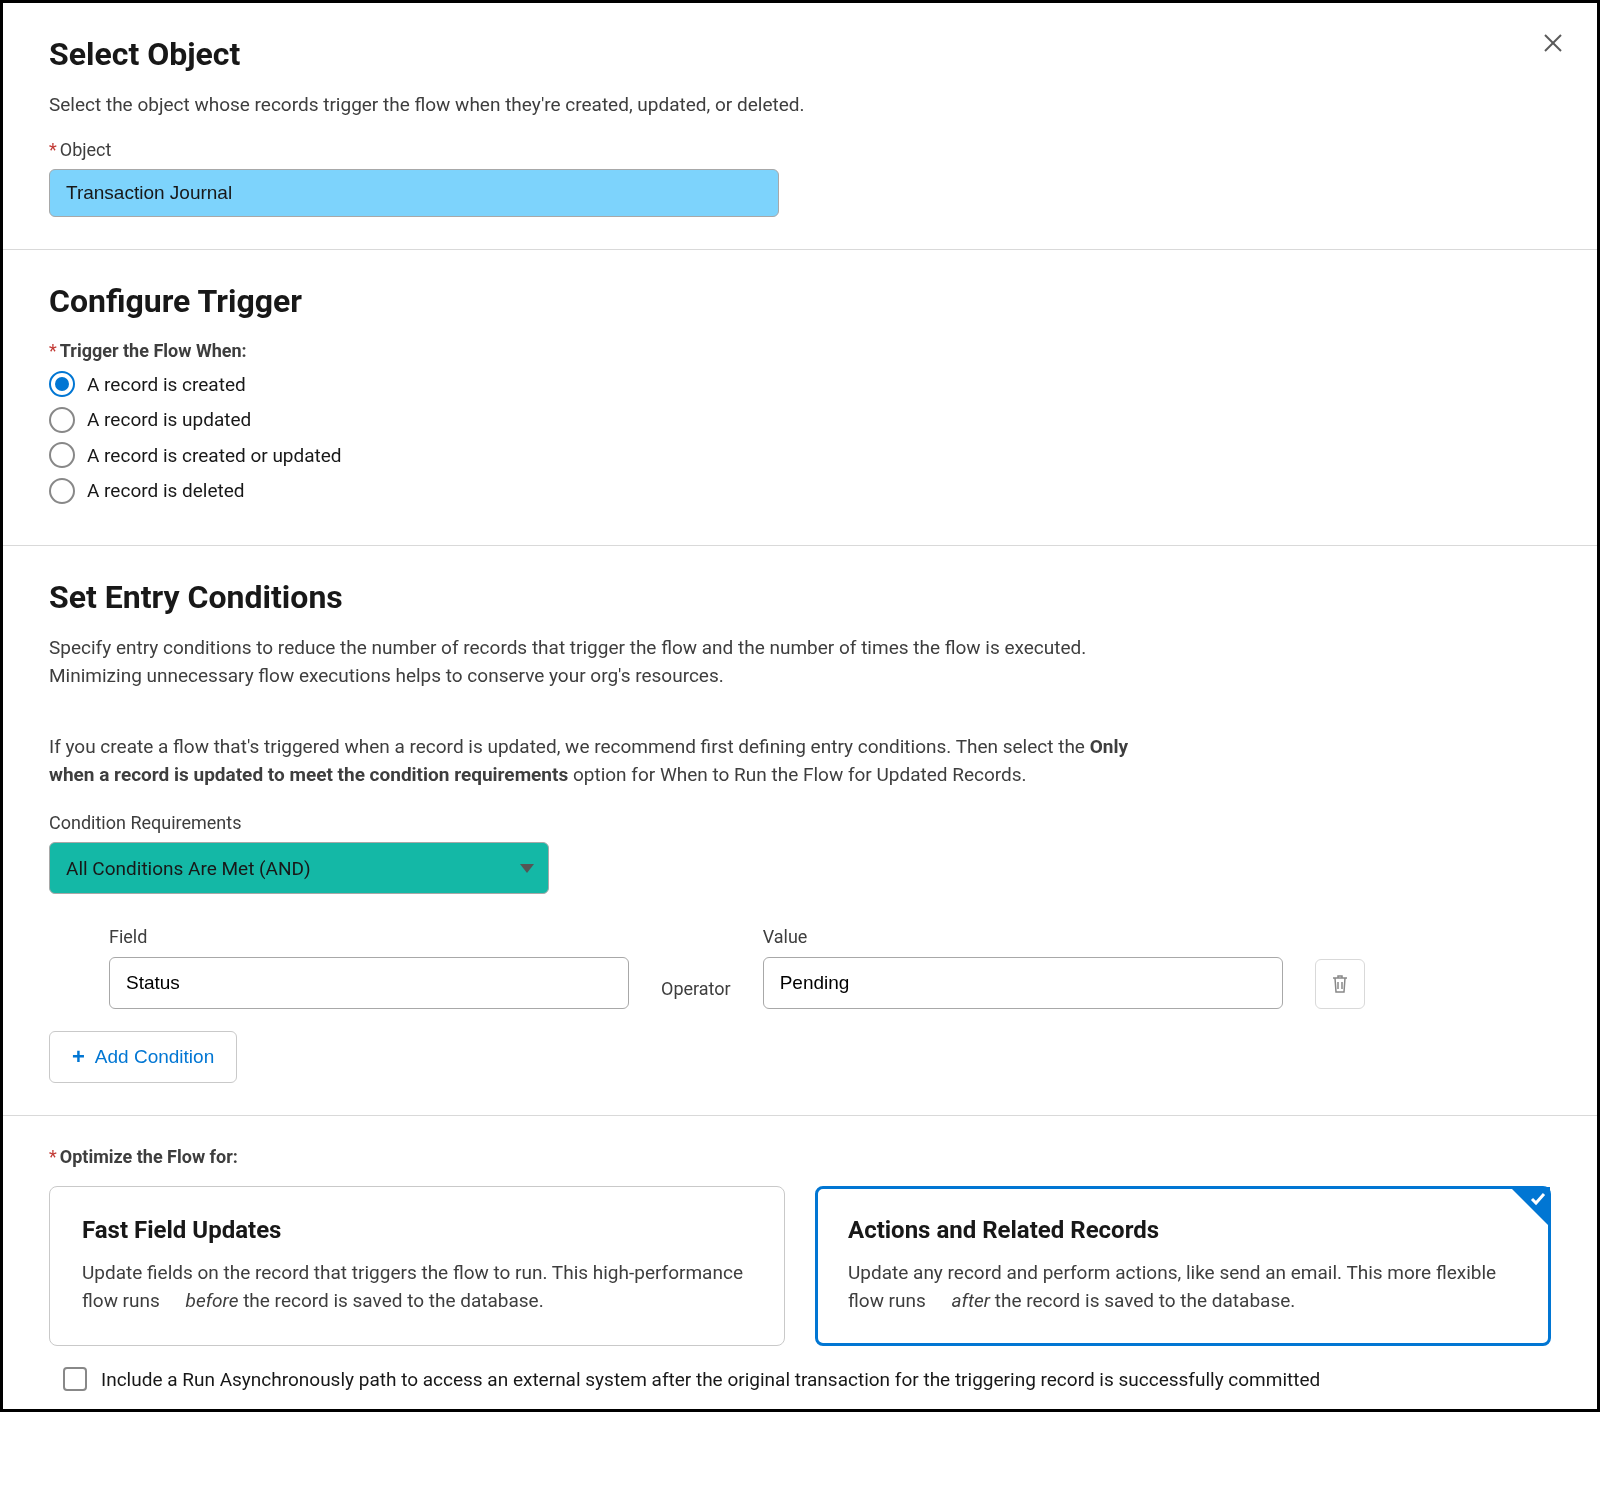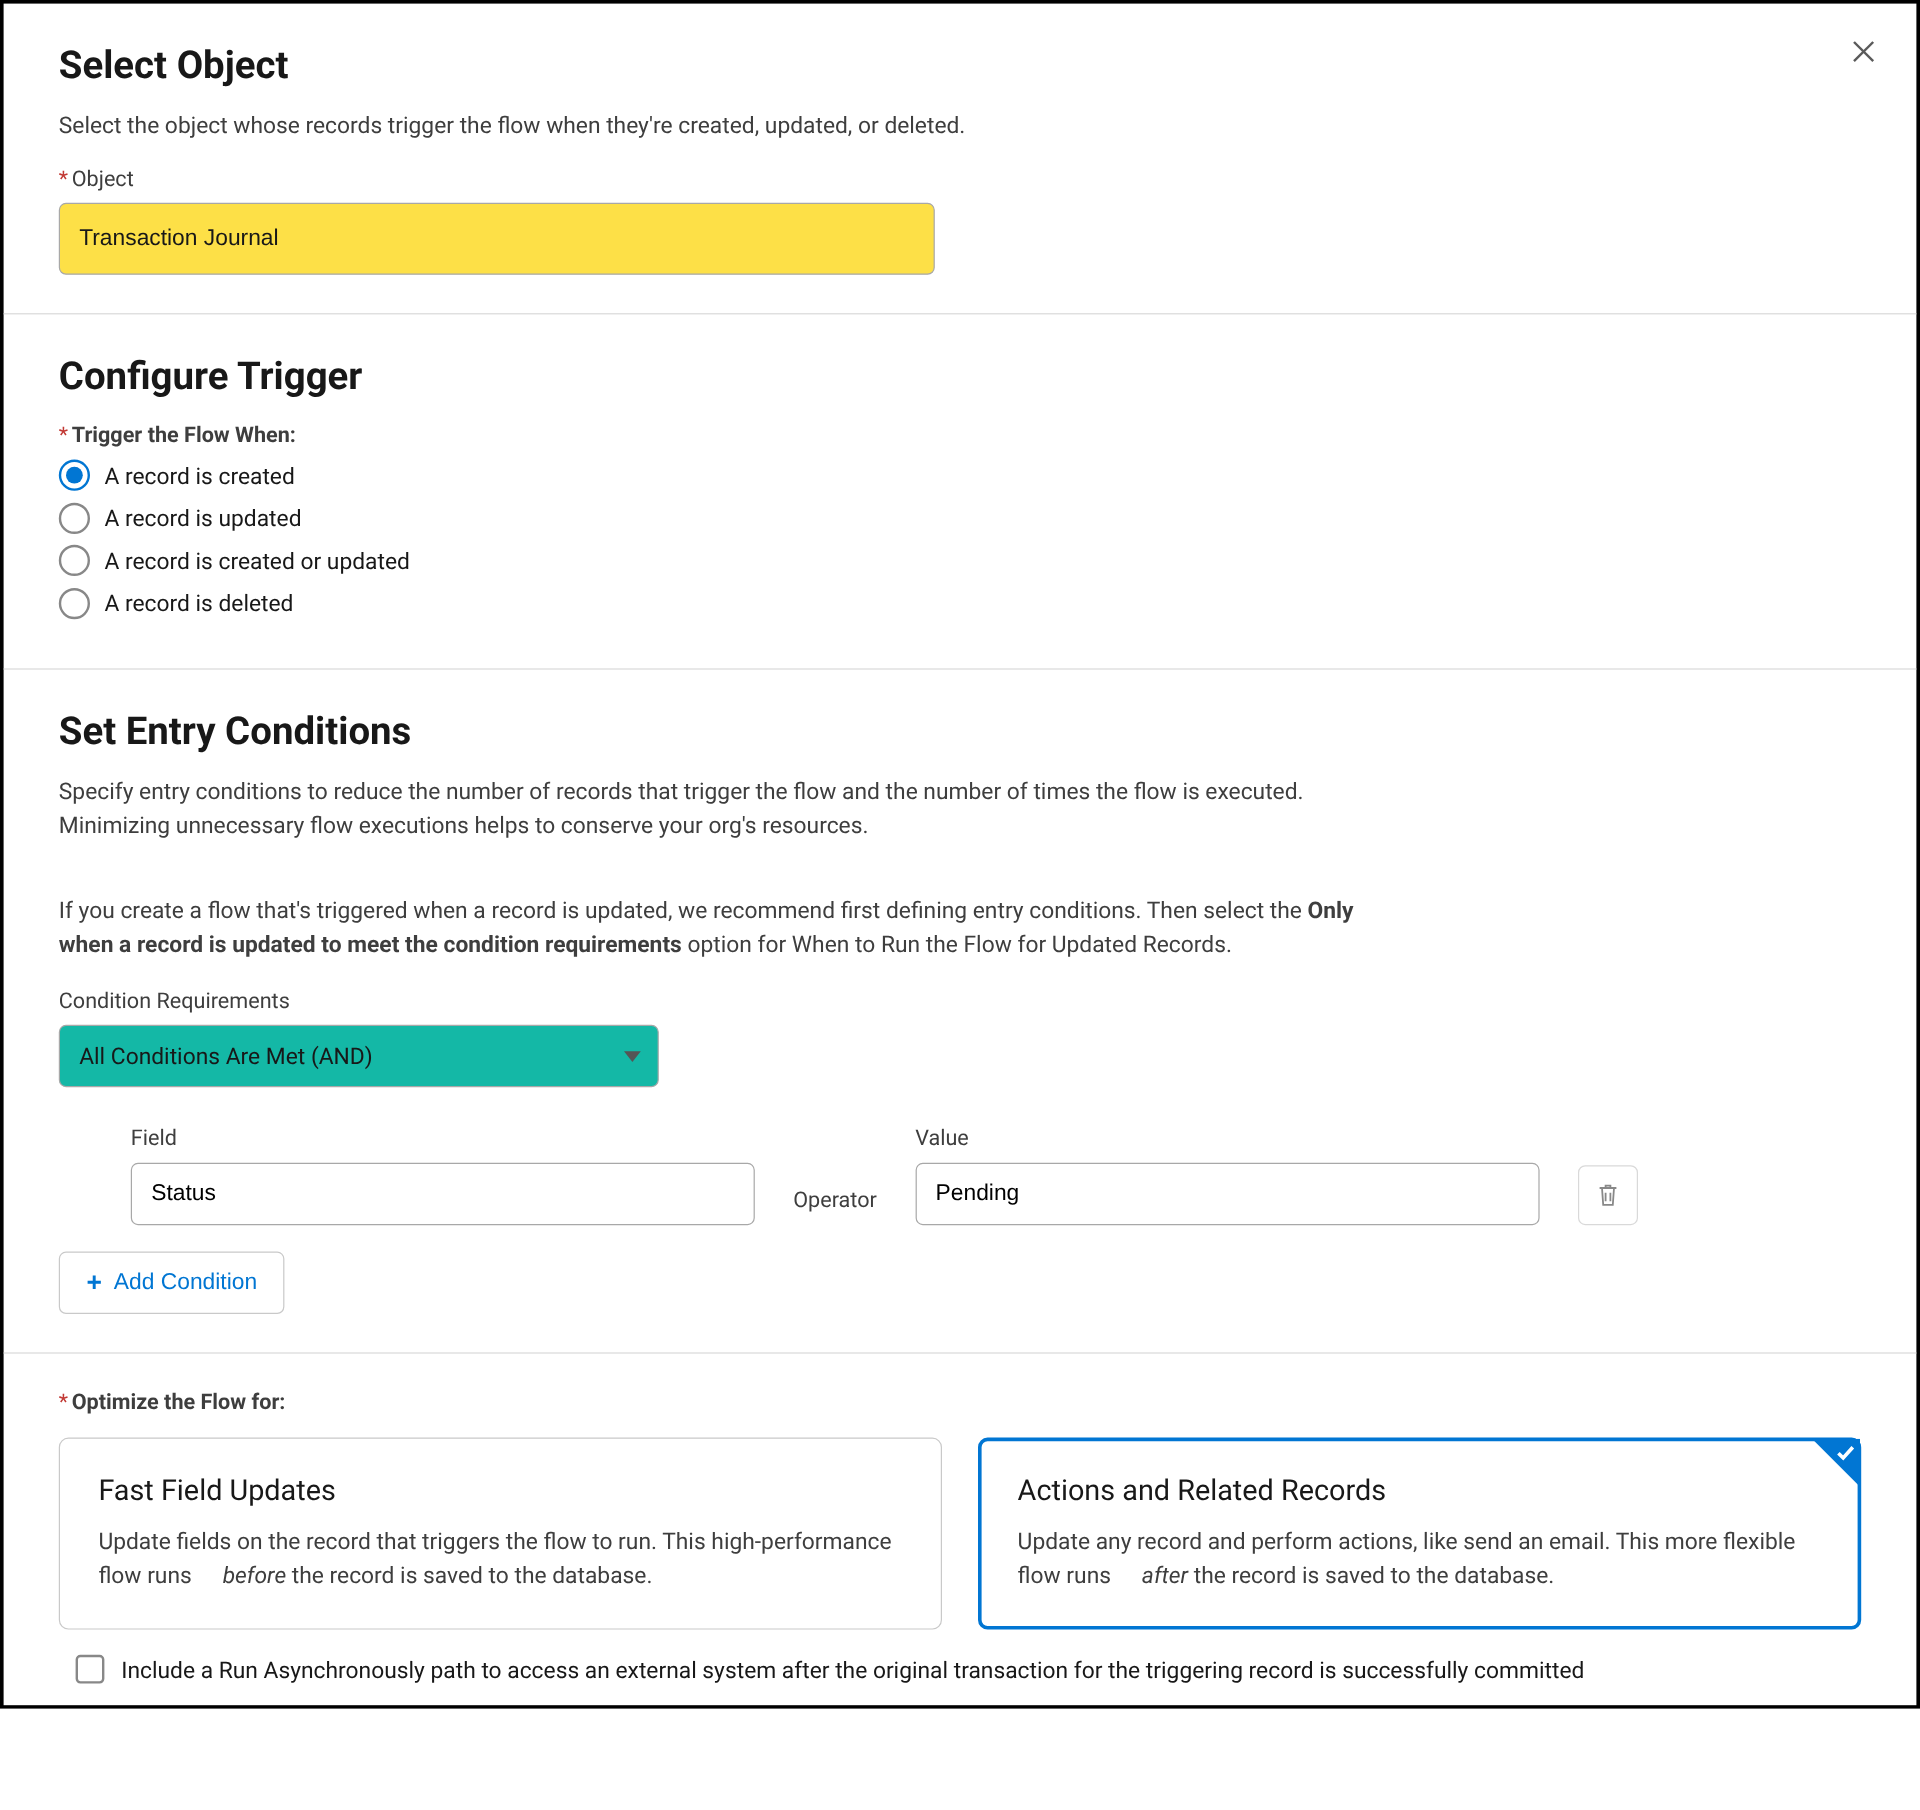--- a/index.html
+++ b/index.html
@@ -48,27 +48,27 @@
   .desc2 { max-width: 1120px; }
   .label-row {
     font-size: 18px;
     color: #3e3e3e;
     margin-bottom: 6px;
   }
   .req { color: #c23934; margin-right: 3px; }
   .bold-label { font-weight: 700; color:#3e3e3e; }
   .text-input {
     width: 730px;
-    height: 60px;
+    height: 48px;
     border: 1px solid #a8a8a8;
     border-radius: 6px;
     padding: 0 16px;
     font-size: 19px;
     color: #181818;
-    background:#fde047;
+    background:#7dd3fc;
   }
   .radio-group { margin-top: 6px; }
   .radio-row {
     display: flex;
     align-items: center;
     gap: 12px;
     margin-bottom: 8px;
     cursor: pointer;
   }
   .radio-outer {
@@ -149,21 +149,21 @@
     border-radius:8px;
     padding: 26px 32px 30px 32px;
     cursor:pointer;
     position:relative;
     background:#fff;
   }
   .opt-card.selected {
     border:3px solid #0176d3;
     padding: 24px 30px 28px 30px;
   }
-  .opt-title { font-size:24px; font-weight:400; margin-bottom:12px; color:#181818;}
+  .opt-title { font-size:24px; font-weight:700; margin-bottom:12px; color:#181818;}
   .opt-desc { font-size:19px; color:#3e3e3e; }
   .corner-check {
     position:absolute; top:-2px; right:-2px;
     width:40px;height:40px;
     overflow:hidden;
   }
   .corner-check::before{
     content:"";
     position:absolute;
     top:0;right:0;

